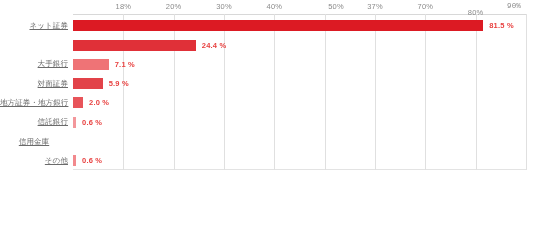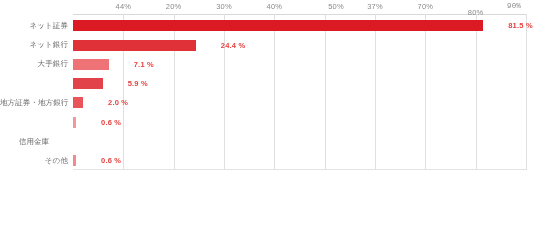--- a/index.html
+++ b/index.html
@@ -68,29 +68,29 @@
   }
   .cat-label {
     position: absolute;
     left: 0;
     width: 68px;
     text-align: right;
     font-size: 7.5px;
     color: #6b6b6b;
     white-space: nowrap;
     letter-spacing: 0.1px;
+    text-decoration: underline;
   }
   .bar-wrap {
     position: absolute;
     left: 73px;
     top: 0;
     height: 19.5px;
     display: flex;
     align-items: center;
-    gap: 19px;
   }
   .bar {
     height: 11px;
     display: block;
   }
   .bar-value {
     font-size: 7.5px;
     font-weight: bold;
     color: #e8403f;
     margin-left: 6px;
@@ -112,67 +112,68 @@
       <div class="gridline" style="left: 100.667px; background: rgb(224, 224, 224);"></div>
       <div class="gridline" style="left: 151px; background: rgb(224, 224, 224);"></div>
       <div class="gridline" style="left: 201.333px; background: rgb(224, 224, 224);"></div>
       <div class="gridline" style="left: 251.667px; background: rgb(224, 224, 224);"></div>
       <div class="gridline" style="left: 302px; background: rgb(224, 224, 224);"></div>
       <div class="gridline" style="left: 352.333px; background: rgb(224, 224, 224);"></div>
       <div class="gridline" style="left: 402.667px; background: rgb(224, 224, 224);"></div>
       <div class="gridline" style="left: 453px; background: rgb(224, 224, 224);"></div>
     </div>
   <div id="tick-labels">
-      <div class="tick-label" style="left: 123.333px; color: rgb(138, 138, 138);">44%</div>
+      <div class="tick-label" style="left: 123.333px; color: rgb(138, 138, 138);">18%</div>
       <div class="tick-label" style="left: 173.667px; color: rgb(138, 138, 138);">20%</div>
       <div class="tick-label" style="left: 224px; color: rgb(138, 138, 138);">30%</div>
       <div class="tick-label" style="left: 274.333px; color: rgb(138, 138, 138);">40%</div>
       <div class="tick-label" style="left: 336px; color: rgb(138, 138, 138);">50%</div>
       <div class="tick-label" style="left: 375px; color: rgb(138, 138, 138);">37%</div>
       <div class="tick-label" style="left: 425.333px; color: rgb(138, 138, 138);">70%</div>
       <div class="tick-label" style="left: 475.667px; color: rgb(138, 138, 138); margin-top: 6px;">80%</div>
       <div class="tick-label" style="left: 514px; color: rgb(138, 138, 138); font-family: Liberation Mono, monospace;">90%</div>
     </div>
 
   <div id="rows">
       <div class="row" style="top: 16px;">
         <div class="cat-label" style="color: rgb(107, 107, 107);">ネット証券</div>
         <div class="bar-wrap">
           <div class="bar" style="width: 410.217px; background: rgb(220, 26, 35);"></div>
           <div class="bar-value" style="color: rgb(232, 64, 63);">81.5 %</div>
         </div>
       </div>
       <div class="row" style="top: 35.3px;">
-        <div class="cat-label" style="color: rgb(107, 107, 107);">ネット銀行</div>
         <div class="bar-wrap">
           <div class="bar" style="width: 122.813px; background: rgb(224, 48, 56);"></div>
           <div class="bar-value" style="color: rgb(232, 64, 63);">24.4 %</div>
         </div>
       </div>
       <div class="row" style="top: 54.6px;">
         <div class="cat-label" style="color: rgb(107, 107, 107);">大手銀行</div>
         <div class="bar-wrap">
           <div class="bar" style="width: 35.7367px; background: rgb(239, 115, 118);"></div>
           <div class="bar-value" style="color: rgb(232, 64, 63);">7.1 %</div>
         </div>
       </div>
       <div class="row" style="top: 73.9px;">
+        <div class="cat-label" style="color: rgb(107, 107, 107);">対面証券</div>
         <div class="bar-wrap">
           <div class="bar" style="width: 29.6967px; background: rgb(226, 66, 73);"></div>
           <div class="bar-value" style="color: rgb(232, 64, 63);">5.9 %</div>
         </div>
       </div>
       <div class="row" style="top: 93.2px;">
         <div class="cat-label" style="color: rgb(107, 107, 107);">地方証券・地方銀行</div>
         <div class="bar-wrap">
           <div class="bar" style="width: 10.0667px; background: rgb(232, 84, 90);"></div>
           <div class="bar-value" style="color: rgb(232, 64, 63);">2.0 %</div>
         </div>
       </div>
       <div class="row" style="top: 112.5px;">
+        <div class="cat-label" style="color: rgb(107, 107, 107);">信託銀行</div>
         <div class="bar-wrap">
           <div class="bar" style="width: 3.02px; background: rgb(243, 151, 155);"></div>
           <div class="bar-value" style="color: rgb(232, 64, 63);">0.6 %</div>
         </div>
       </div>
       <div class="row" style="top: 131.8px;">
         <div class="cat-label" style="color: rgb(107, 107, 107); text-align: center;">信用金庫</div>
         <div class="bar-wrap">
           <div class="bar" style="width: 0px; background: rgb(246, 184, 187);"></div>
         </div>

